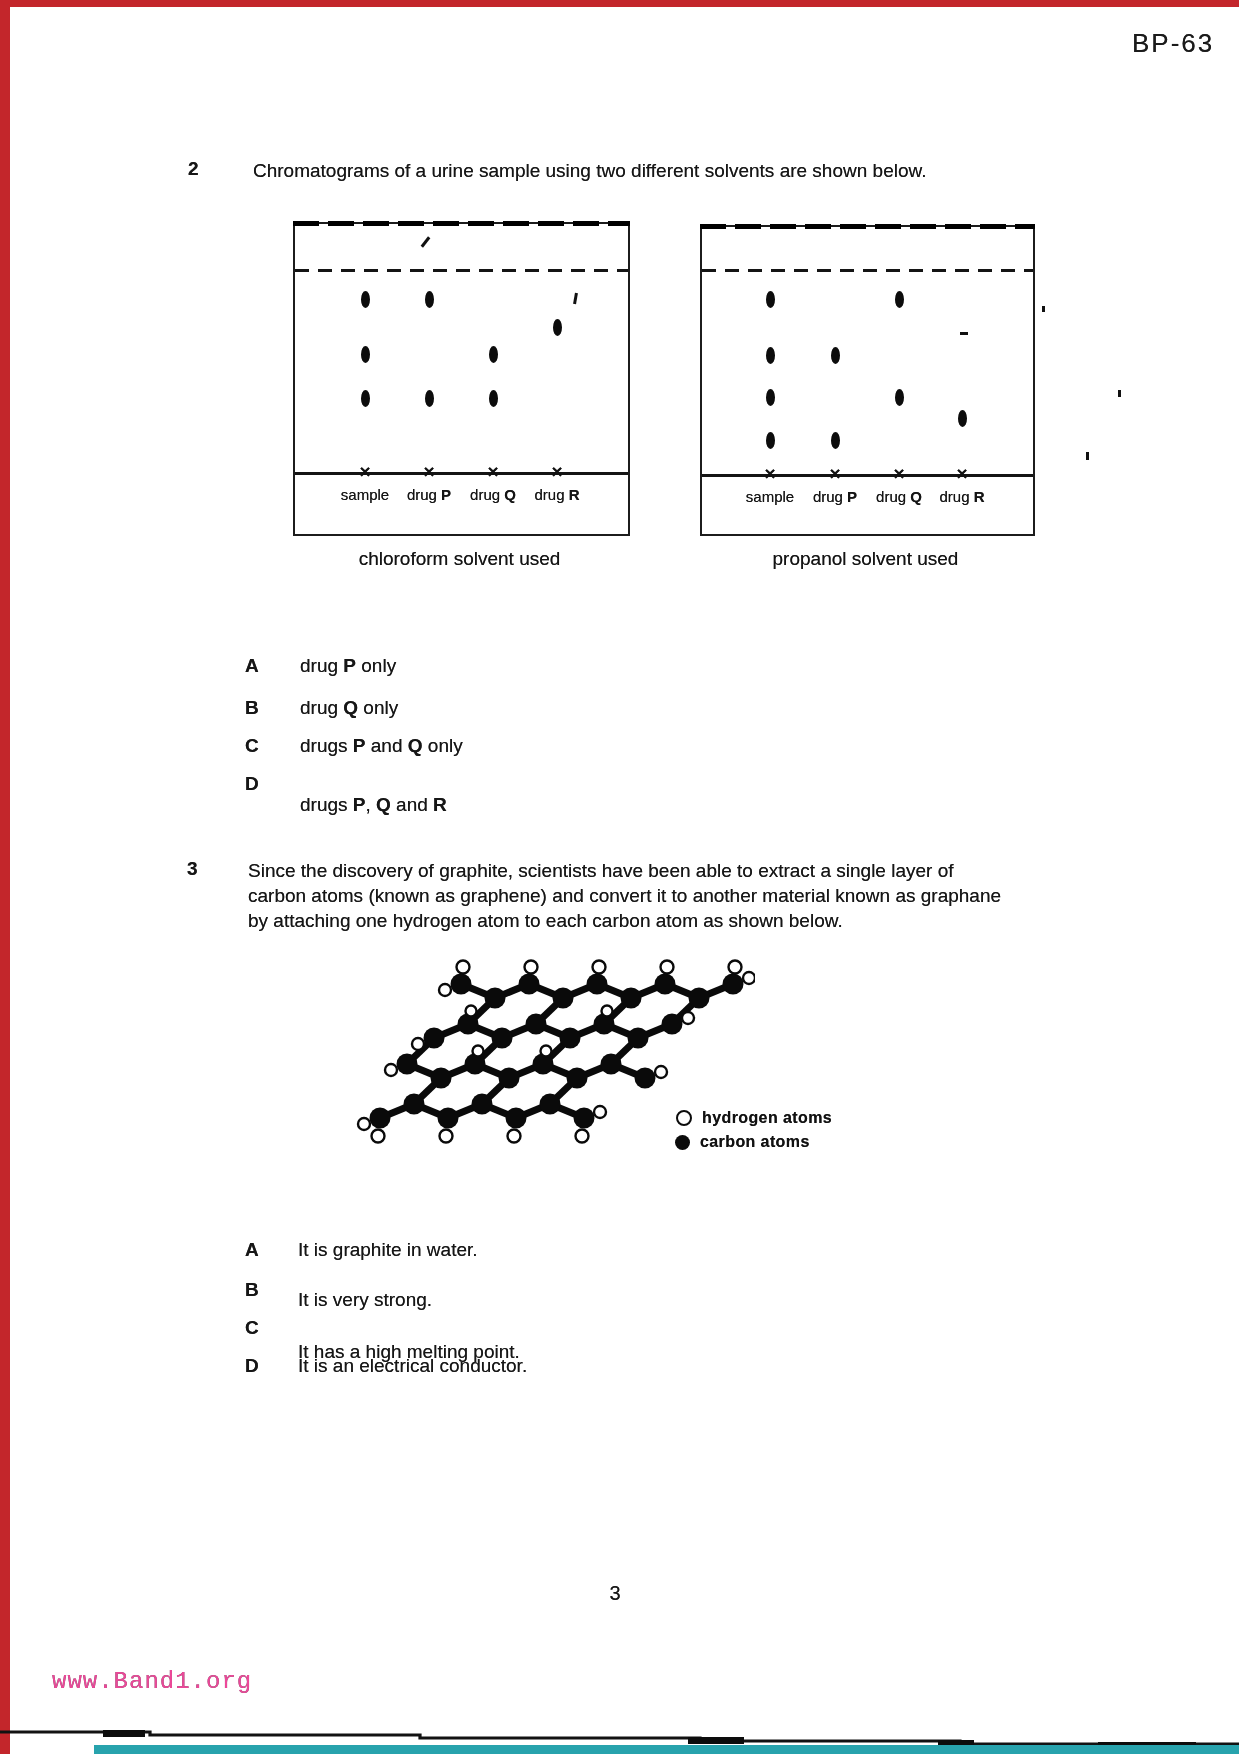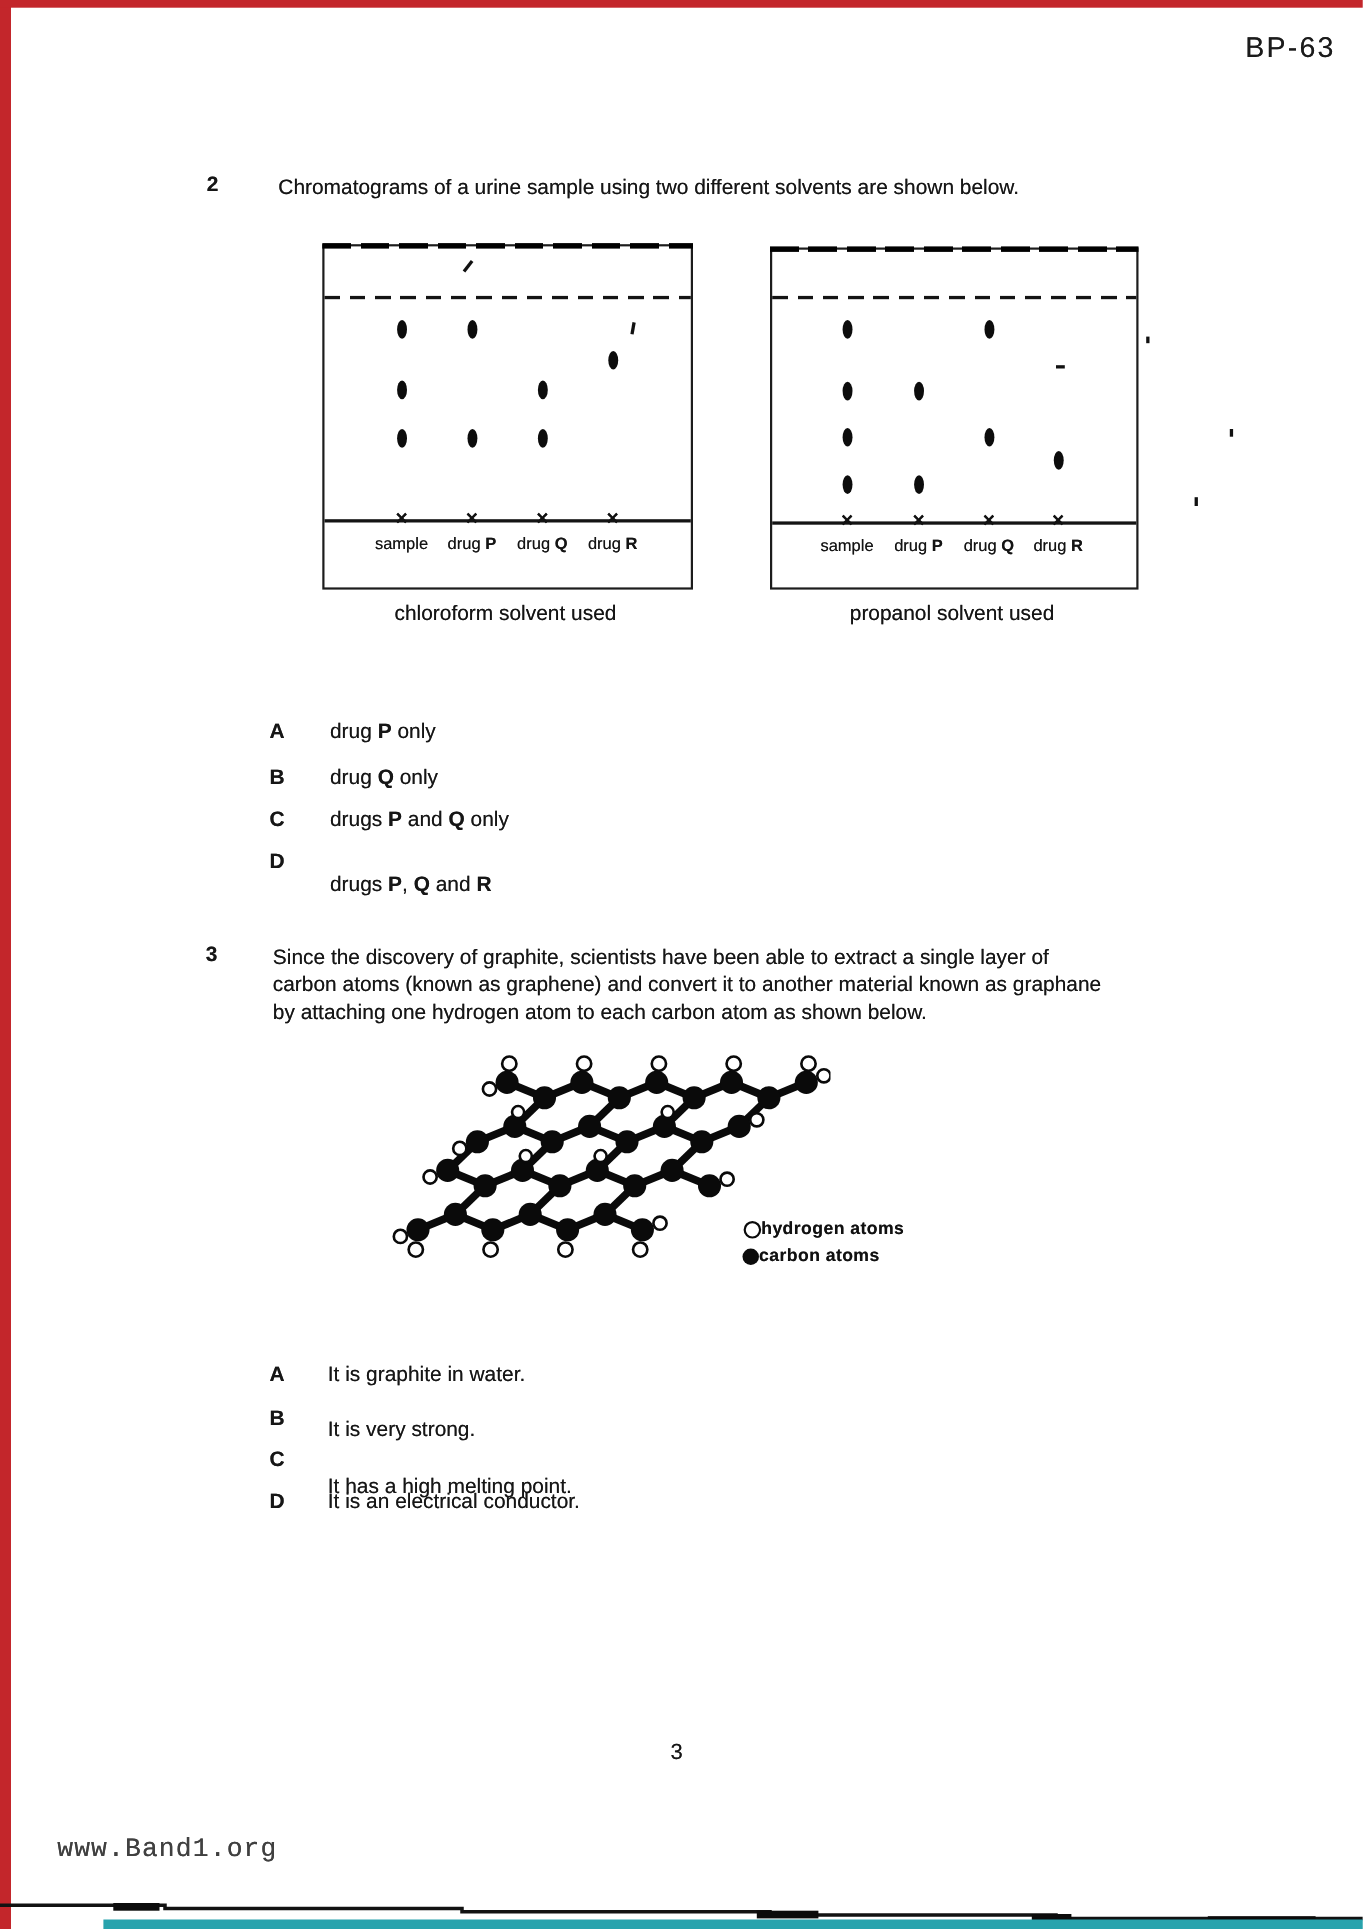--- a/index.html
+++ b/index.html
@@ -25,26 +25,26 @@
      background:repeating-linear-gradient(90deg,#141414 0 14px,transparent 14px 23px);}
   .baseline{position:absolute;left:0;right:0;height:3px;background:#141414;}
   .xmark{position:absolute;font-size:19px;font-weight:bold;transform:translate(-50%,-54%);color:#111;}
   .lane-label{position:absolute;font-size:15px;transform:translateX(-50%);white-space:nowrap;color:#141414;}
   .spot{position:absolute;width:9px;height:17px;border-radius:50%;background:#0c0c0c;}
   .caption{font-size:19px;text-align:center;color:#141414;}
   
   .opt-letter{position:absolute;font-weight:bold;font-size:19px;}
   .opt-text{position:absolute;font-size:19px;white-space:nowrap;}
   
-  .legend-row{position:absolute;height:24px;display:flex;align-items:center;}
+  .legend-row{position:absolute;height:24px;display:flex;align-items:center;gap:10px;}
   .h-circ{width:12px;height:12px;border:2.4px solid #0b0b0b;border-radius:50%;background:#fff;display:inline-block;}
   .c-circ{width:15px;height:15px;border-radius:50%;background:#0b0b0b;display:inline-block;}
   .legend-label{font-size:16px;font-weight:bold;letter-spacing:.4px;color:#111;}
   .page-number{font-size:20px;}
-  .footer-url{font-family:"Liberation Mono",monospace;font-size:24px;color:#404040;letter-spacing:1px;}
+  .footer-url{font-family:"Liberation Mono",monospace;font-size:24px;color:#ec4899;letter-spacing:1px;}
   .stray{position:absolute;background:#111;}
   b{font-weight:bold;}
 </style>
 </head>
 <body>
 
 <div class="page">
 
   <div class="abs edge-left"></div>
   <div class="abs edge-top"></div>

